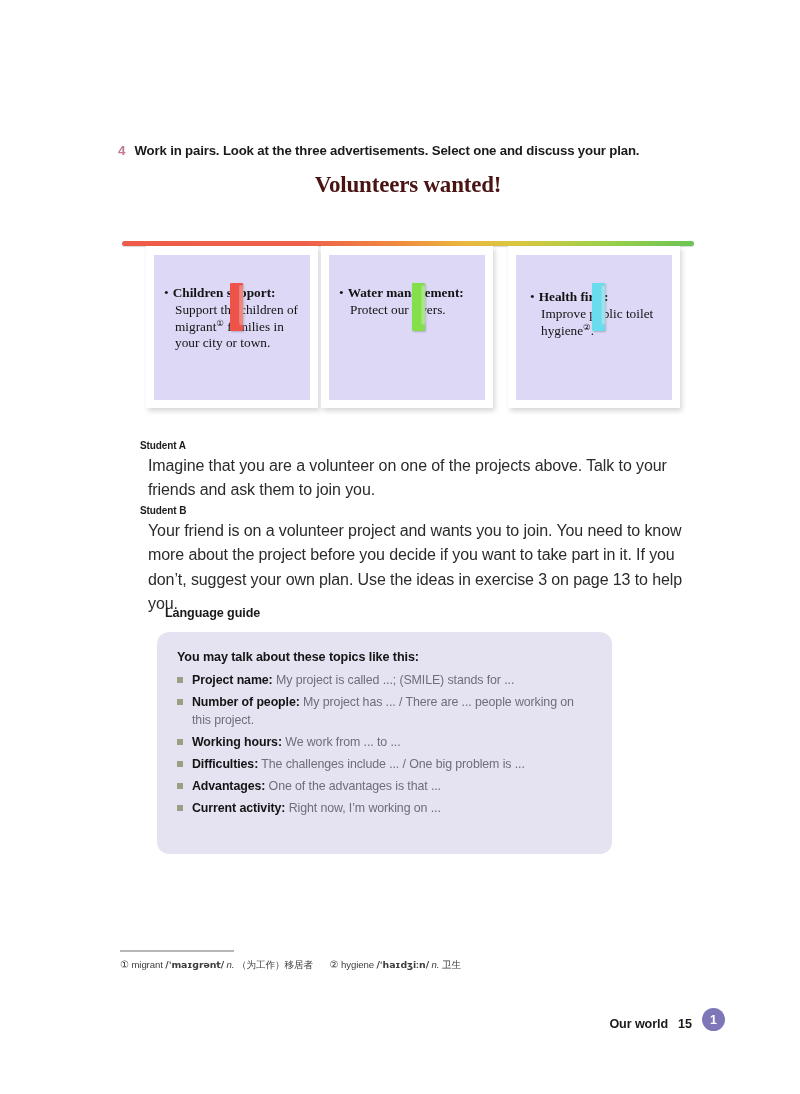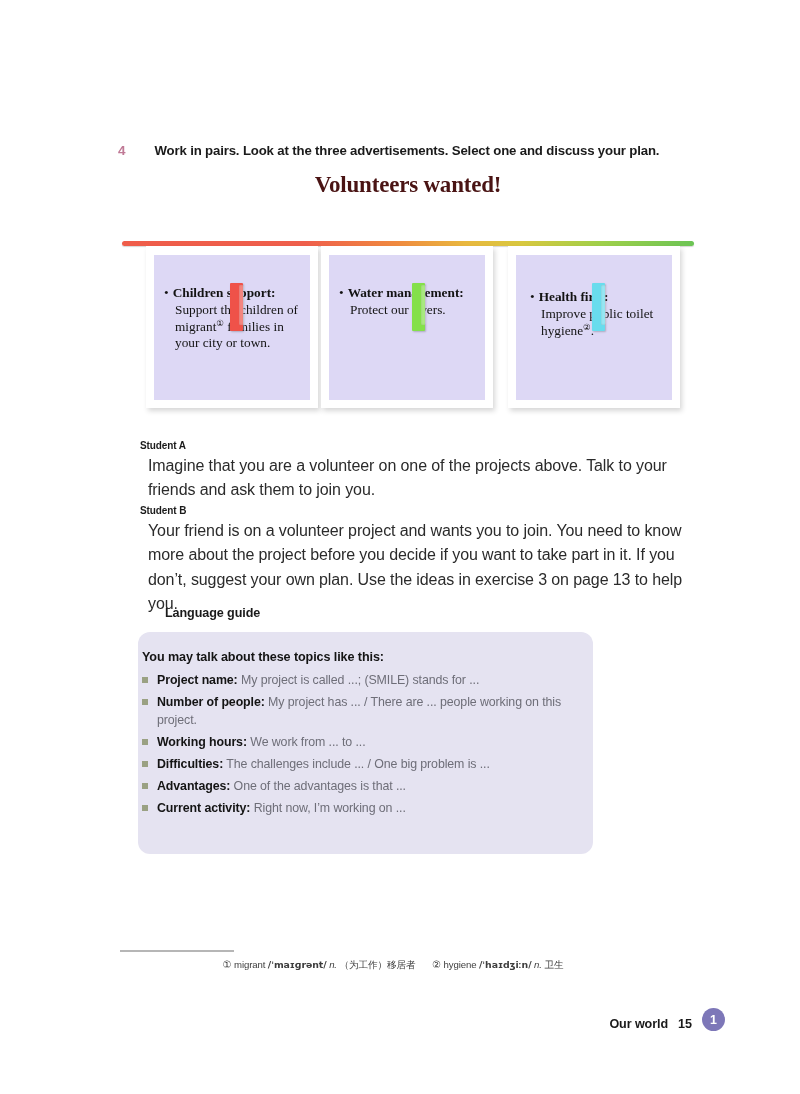--- a/index.html
+++ b/index.html
@@ -37,21 +37,20 @@
     font-size: 13.5px;
     font-weight: 700;
     line-height: 1;
   }
   .ex-text {
     color: #1a1a1a;
     font-size: 13.2px;
     font-weight: 700;
     letter-spacing: -0.15px;
     line-height: 1.3;
-    margin-left: 20px;
   }
 
   
   .poster {
     position: absolute;
     left: 118px;
     top: 168px;
     width: 580px;
     height: 250px;
   }
@@ -180,28 +179,28 @@
     position: absolute;
     left: 165px;
     top: 606px;
     font-size: 12.6px;
     font-weight: 700;
     color: #1a1a1a;
     letter-spacing: -0.1px;
   }
   .lg-box {
     position: absolute;
-    left: 138px;
+    left: 157px;
     top: 632px;
     width: 455px;
     height: 222px;
     background: #e5e3f1;
     border-radius: 12px;
     box-sizing: border-box;
-    padding: 18px 20px 14px 4px;
+    padding: 18px 20px 14px 20px;
   }
   .lg-title {
     font-size: 12.6px;
     font-weight: 700;
     color: #141414;
     margin-bottom: 7px;
     letter-spacing: -0.1px;
   }
   .lg-list {
     list-style: none;
@@ -241,21 +240,20 @@
   }
   .footnotes {
     position: absolute;
     left: 120px;
     top: 959px;
     width: 560px;
     font-size: 9.6px;
     color: #3d3d3d;
     letter-spacing: -0.1px;
     white-space: nowrap;
-    text-align: center;
   }
   .fn-item { margin-right: 14px; }
   .fn-circ {
     font-size: 10px;
   }
   .fn-word { font-family: "Liberation Sans", sans-serif; }
   .fn-ipa {
     font-weight: 700;
     font-family: "DejaVu Sans", sans-serif;
     font-size: 9.4px;

